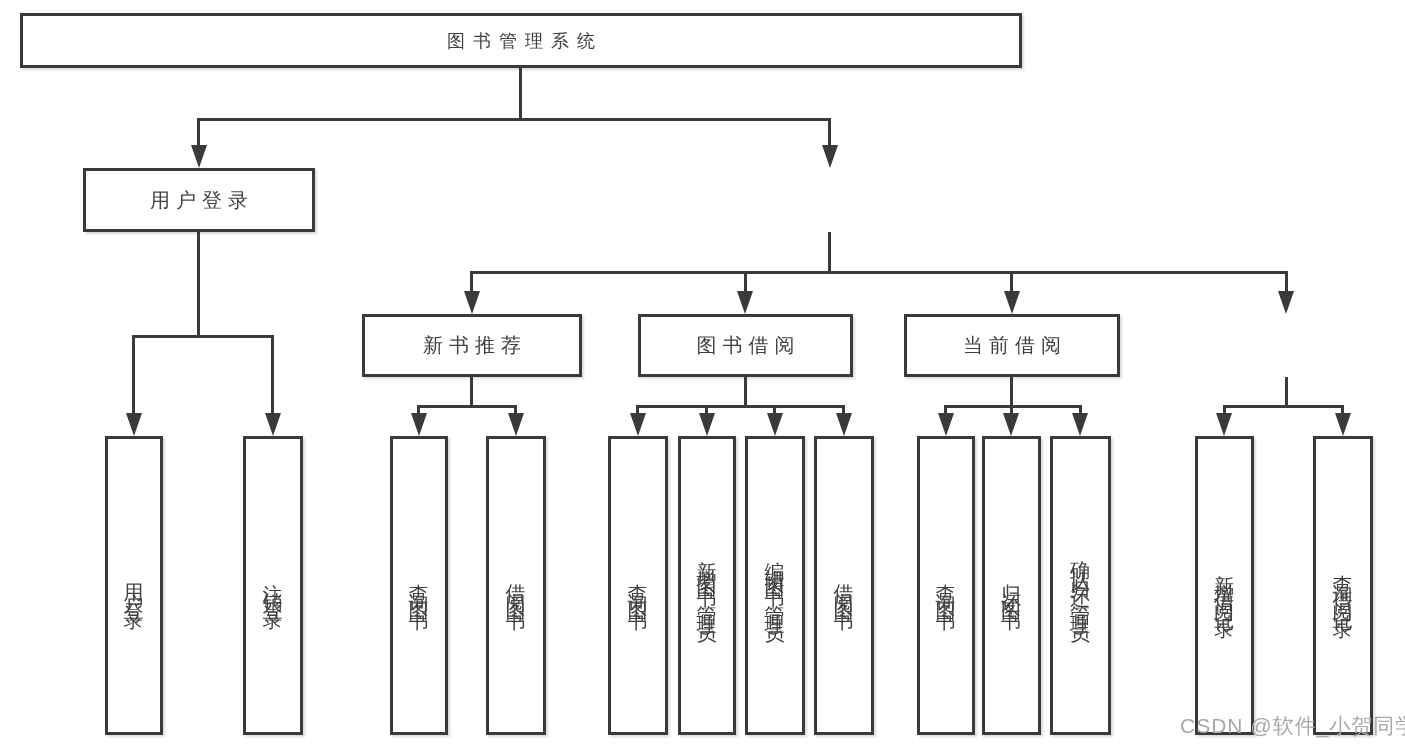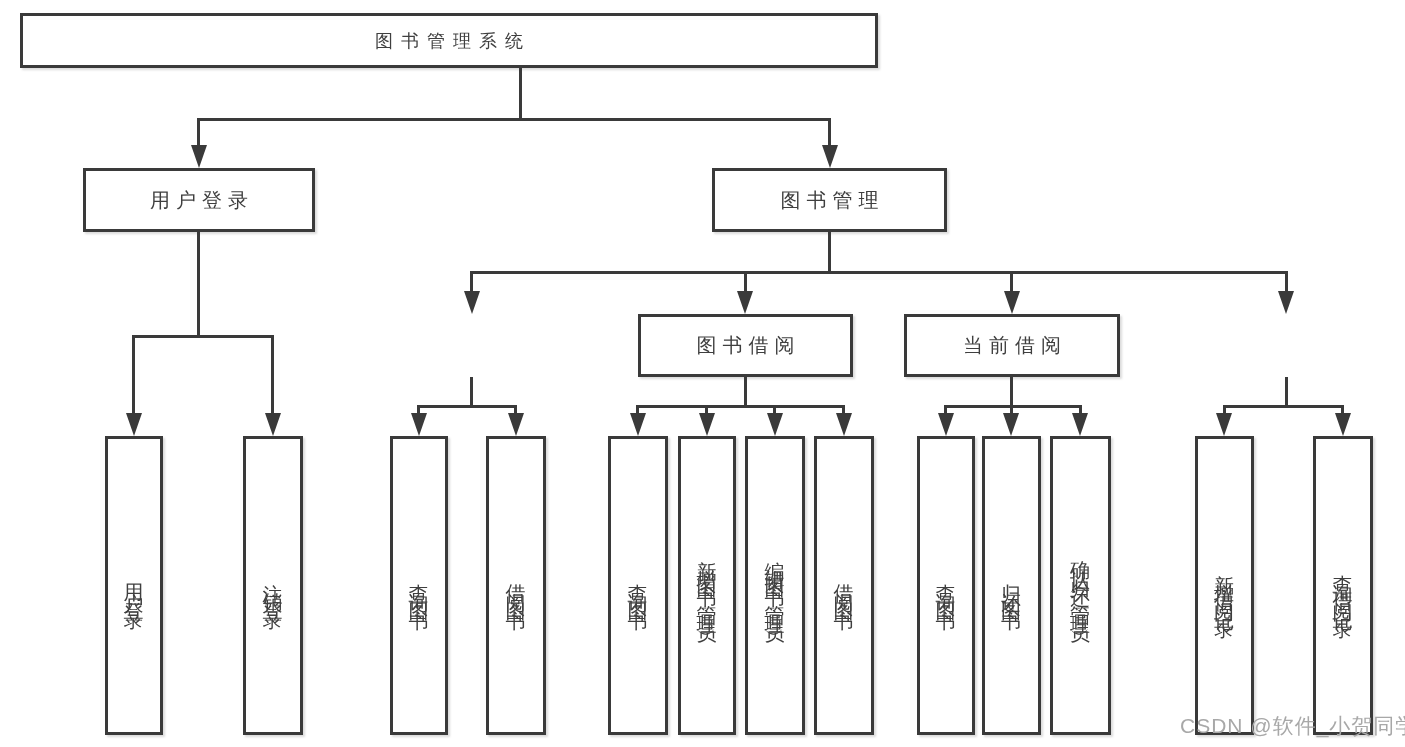--- a/index.html
+++ b/index.html
@@ -35,56 +35,56 @@
   .watermark{
     position:absolute;left:1180px;top:712px;z-index:5;
     font-size:21px;letter-spacing:1px;color:var(--wm);white-space:nowrap;
   }
 </style>
 </head>
 <body>
 
 <div class="stage">
 
-  <div class="node" style="left:20px;top:13px;width:858px;height:55px;">
+  <div class="node" style="left:20px;top:13px;width:1002px;height:55px;">
     <span class="title-label">图书管理系统</span>
   </div>
 
   <div class="vline" style="left:519px;top:68px;height:50px;"></div>
   <div class="hline" style="left:197px;top:118px;width:634px;"></div>
   <div class="vline" style="left:197px;top:118px;height:30px;"></div>
   <div class="arr" style="left:191px;top:145px;"></div>
   <div class="vline" style="left:828px;top:118px;height:30px;"></div>
   <div class="arr" style="left:822px;top:145px;"></div>
 
   <div class="node" style="left:83px;top:168px;width:232px;height:64px;">
     <span class="h-label">用户登录</span>
-  </div>
-  <div class="node" style="left:712px;top:168px;width:235px;height:64px;">
-    <span class="h-label">图书管理</span>
   </div>
 
   <div class="vline" style="left:197px;top:232px;height:103px;"></div>
   <div class="hline" style="left:132px;top:335px;width:142px;"></div>
   <div class="vline" style="left:132px;top:335px;height:80px;"></div>
   <div class="arr" style="left:126px;top:413px;"></div>
   <div class="vline" style="left:271px;top:335px;height:80px;"></div>
   <div class="arr" style="left:265px;top:413px;"></div>
 
   <div class="vline" style="left:828px;top:232px;height:39px;"></div>
   <div class="hline" style="left:470px;top:271px;width:818px;"></div>
   <div class="vline" style="left:470px;top:271px;height:22px;"></div>
   <div class="arr" style="left:464px;top:291px;"></div>
   <div class="vline" style="left:744px;top:271px;height:22px;"></div>
   <div class="arr" style="left:737px;top:291px;"></div>
   <div class="vline" style="left:1010px;top:271px;height:22px;"></div>
   <div class="arr" style="left:1004px;top:291px;"></div>
   <div class="vline" style="left:1285px;top:271px;height:22px;"></div>
   <div class="arr" style="left:1278px;top:291px;"></div>
 
+  <div class="node" style="left:362px;top:314px;width:220px;height:63px;">
+    <span class="h-label">新书推荐</span>
+  </div>
   <div class="node" style="left:904px;top:314px;width:216px;height:63px;">
     <span class="h-label">当前借阅</span>
   </div>
   <div class="node" style="left:638px;top:314px;width:215px;height:63px;">
     <span class="h-label">图书借阅</span>
   </div>
 
   <div class="vline" style="left:470px;top:377px;height:28px;"></div>
   <div class="hline" style="left:417px;top:405px;width:100px;"></div>
   <div class="vline" style="left:417px;top:405px;height:10px;"></div>

